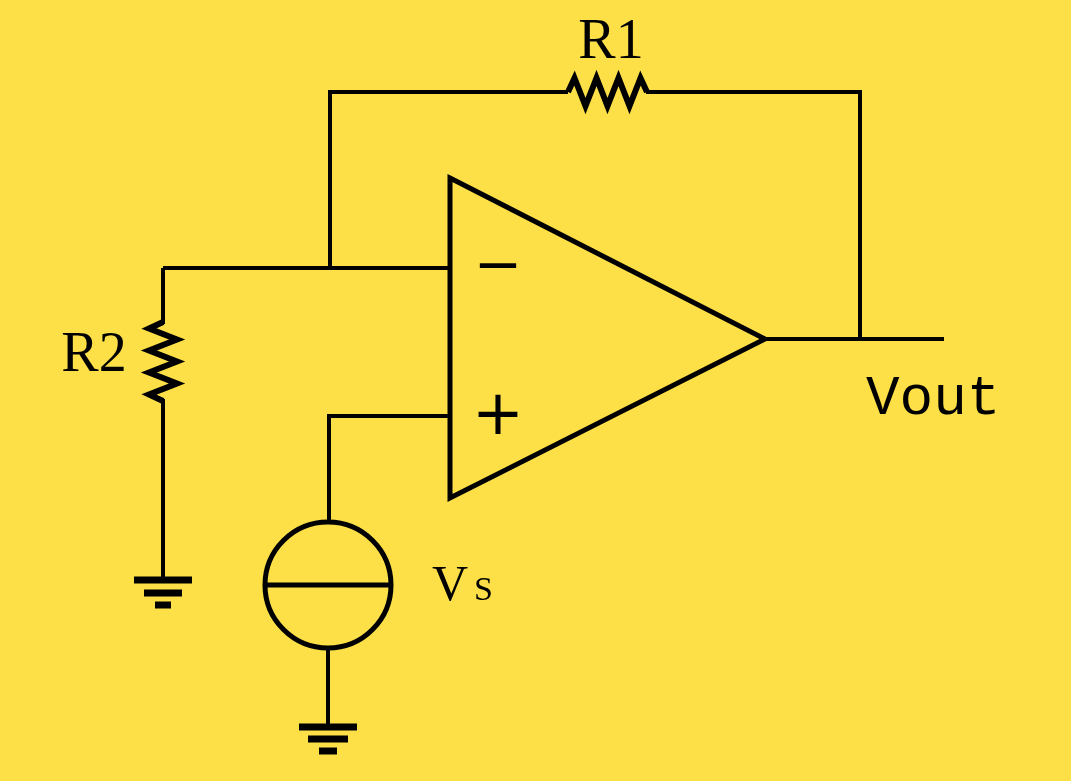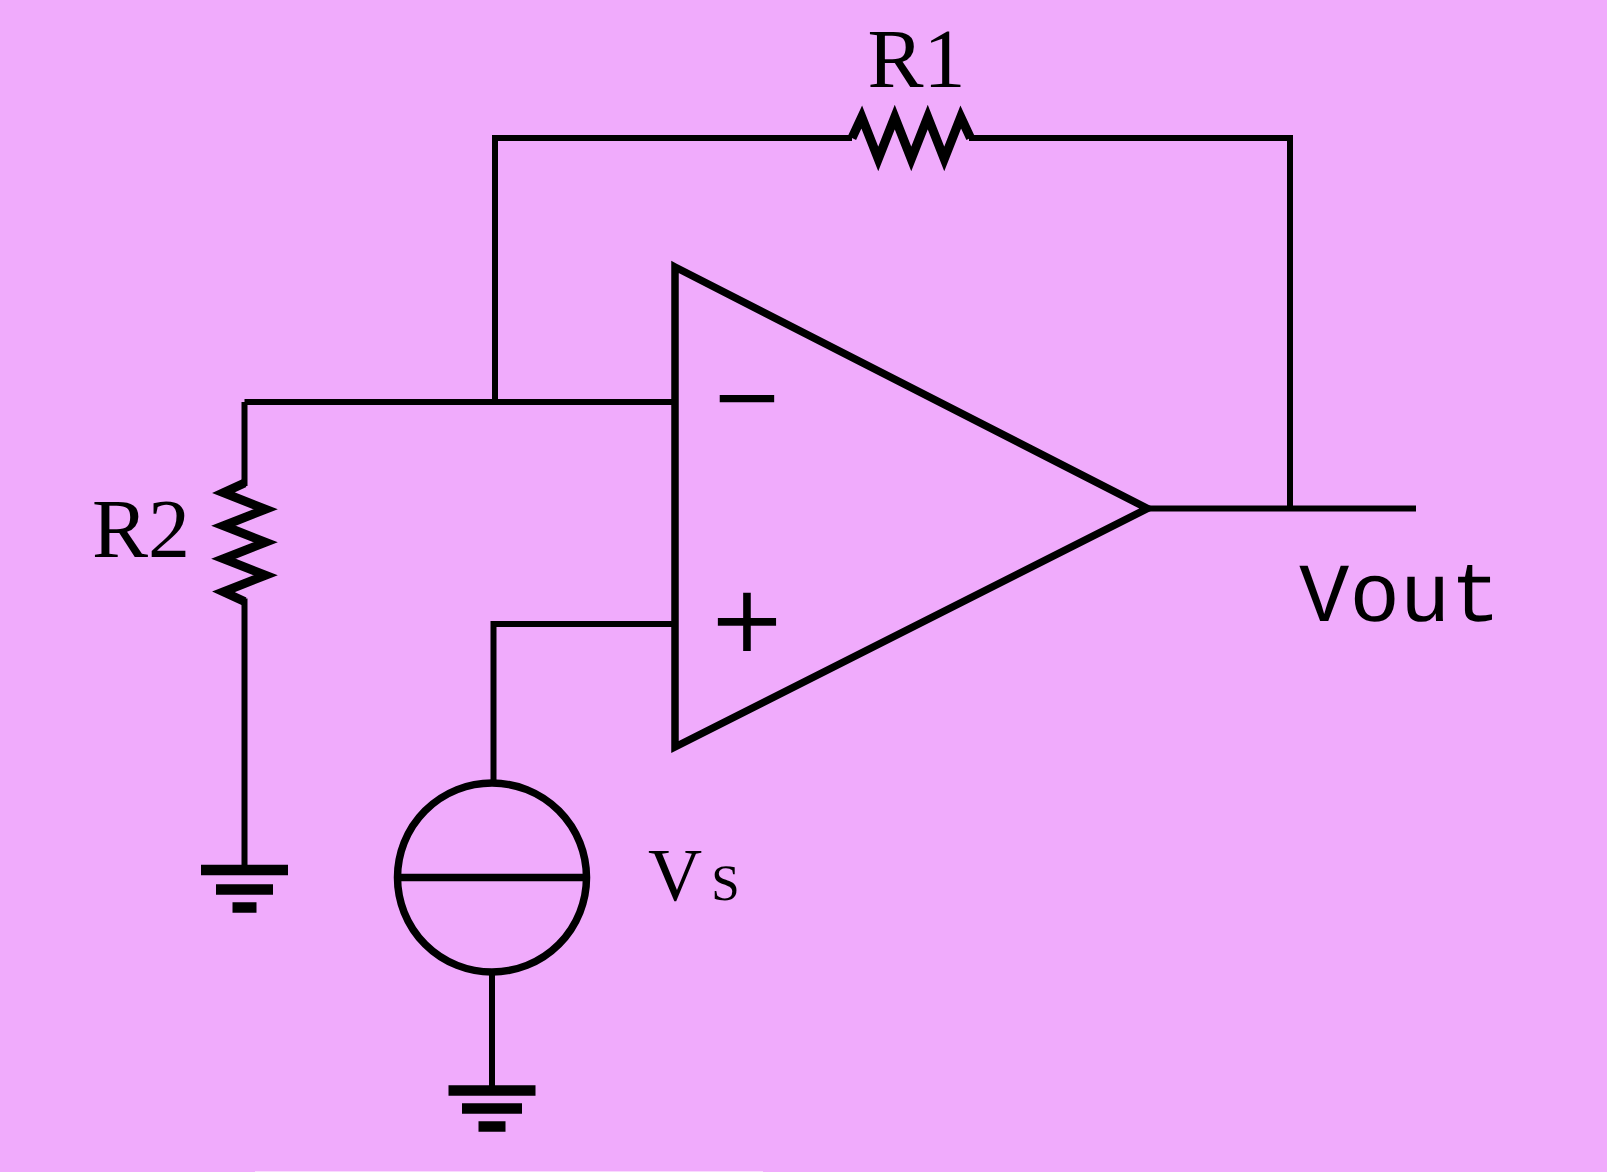--- a/index.html
+++ b/index.html
@@ -4,21 +4,21 @@
 <style>
   html, body {
     margin: 0;
     padding: 0;
     background: #ffffff;
   }
   .canvas {
     position: relative;
     width: 1071px;
     height: 781px;
-    background: #f0abfc;
+    background: #fde047;
     overflow: hidden;
   }
   svg { display: block; }
   .wire   { stroke: #000000; stroke-width: 4; fill: none; stroke-linecap: butt; }
   .comp   { stroke: #000000; stroke-width: 5; fill: none; stroke-linejoin: miter; }
   .res    { stroke: #000000; stroke-width: 6; fill: none; stroke-linejoin: miter; }
   .gnd    { stroke: #000000; stroke-width: 7; fill: none; stroke-linecap: butt; }
   text    { fill: #000000; stroke: none; }
   .serif-label  { font-family: "Liberation Serif", serif; font-size: 56px; }
   .vs-main      { font-family: "Liberation Serif", serif; font-size: 50px; }

